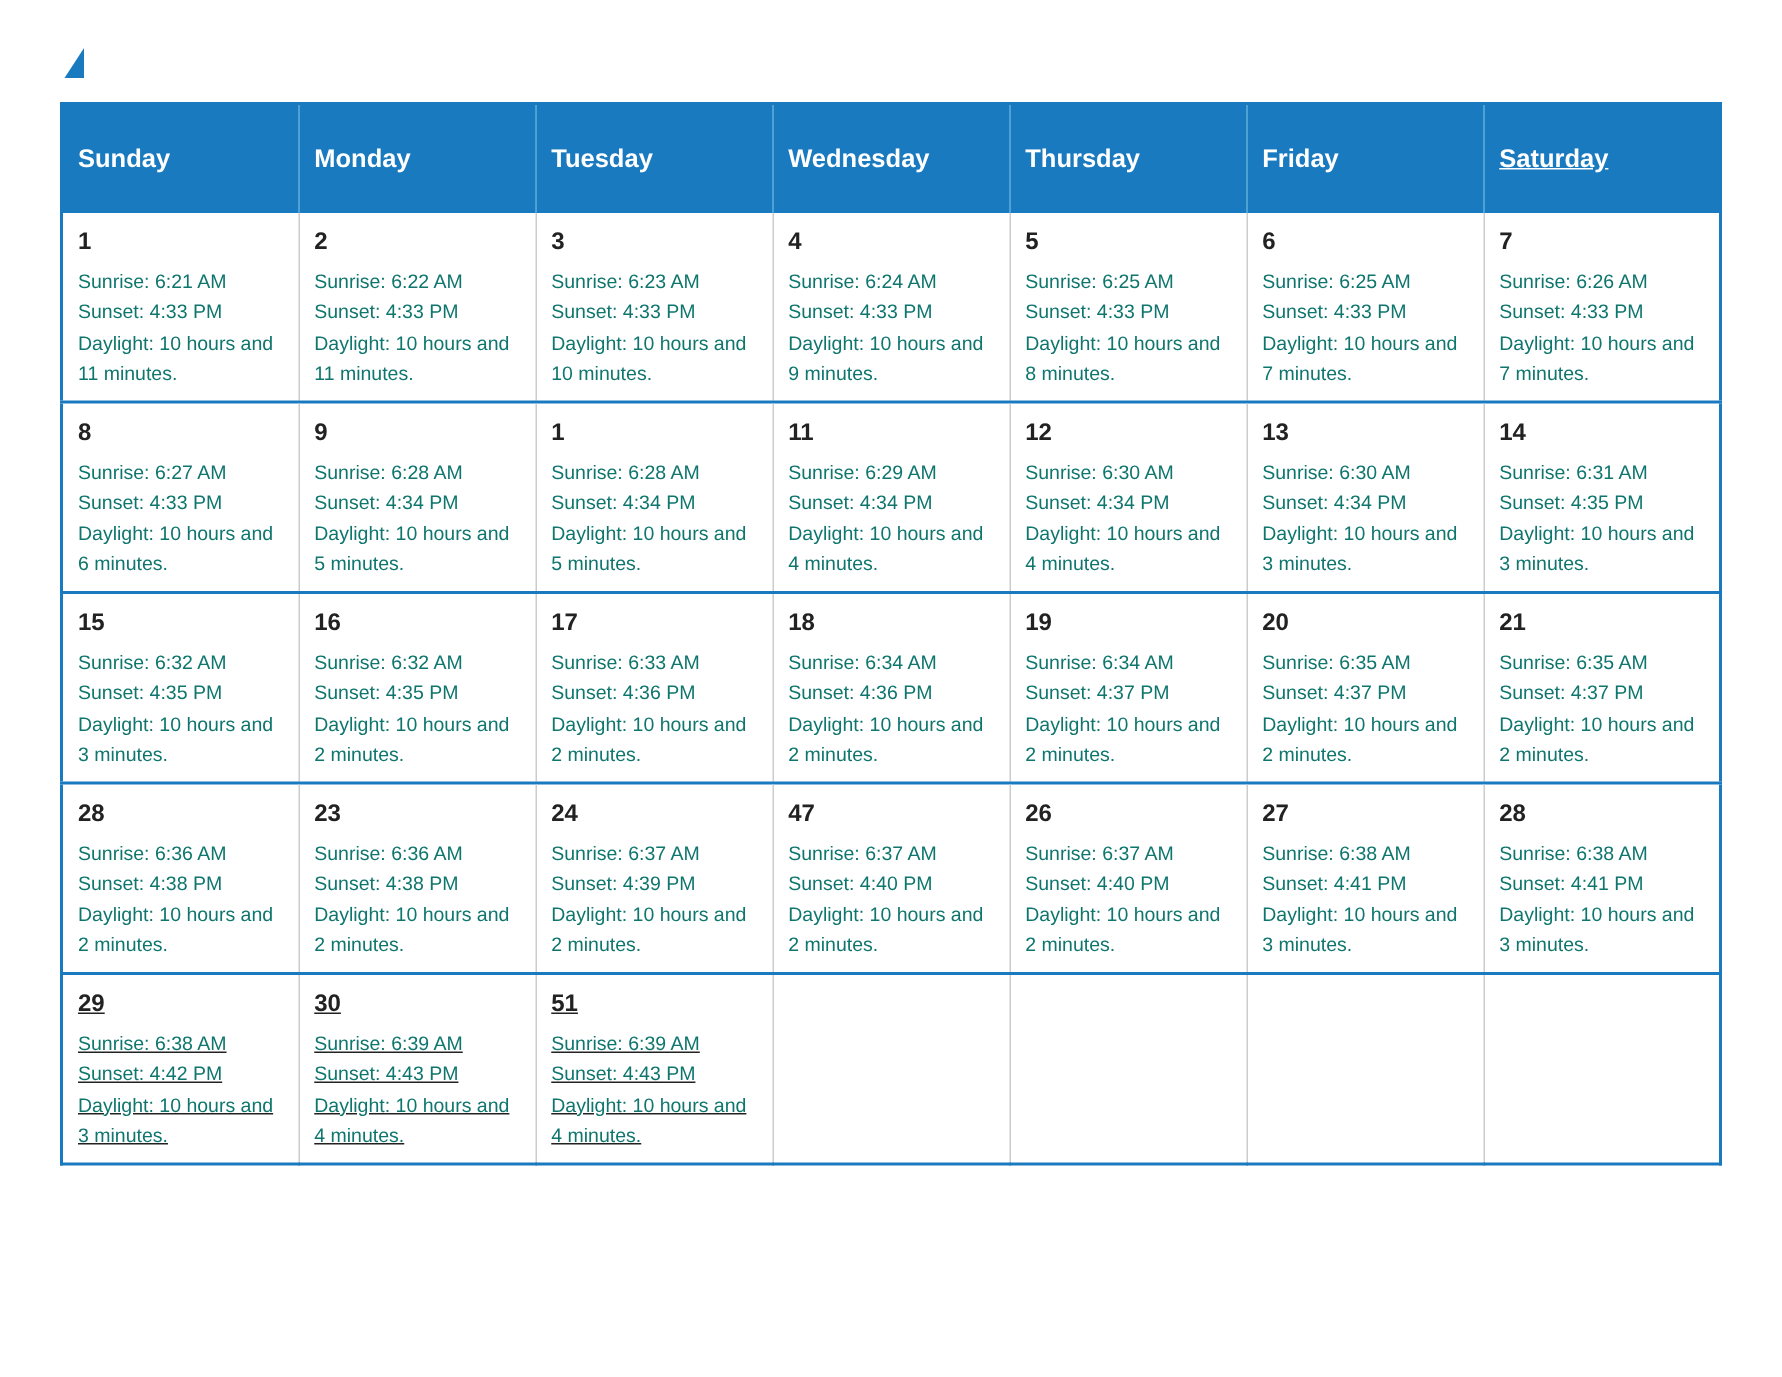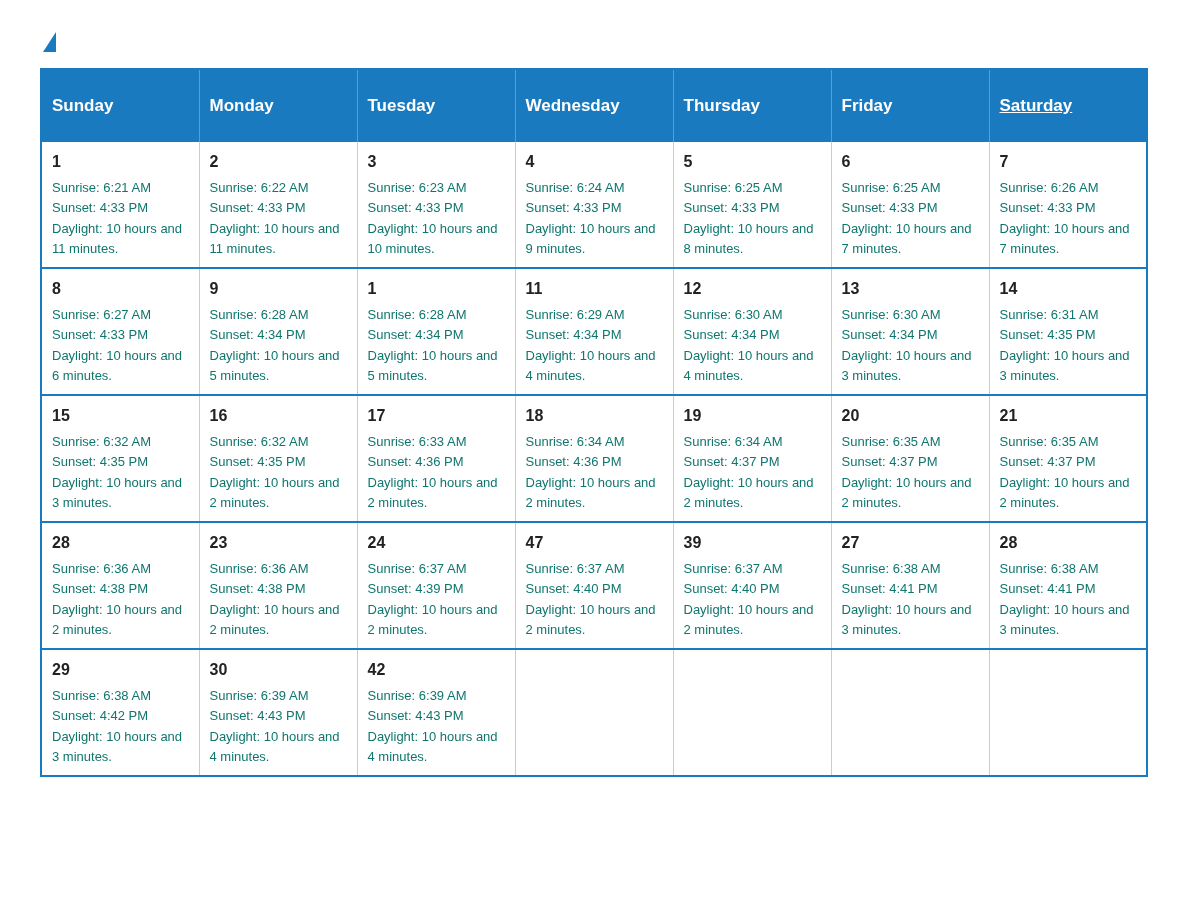--- a/index.html
+++ b/index.html
@@ -71,20 +71,21 @@
       width: 14.28%;
       font-size: 13.5px;
       color: #222;
       line-height: 1.5;
     }
     tbody tr td:last-child {
       border-right: none;
     }
     tbody tr:last-child td {
       border-bottom: none;
+      text-decoration: underline;
     }
     .day-num {
       font-size: 16px;
       font-weight: bold;
       color: #222;
       display: block;
       margin-bottom: 4px;
     }
     .day-info {
       font-size: 13px;
@@ -156,27 +157,27 @@
         <td><span class="day-num">18</span><span class="day-info">Sunrise: 6:34 AM<br>Sunset: 4:36 PM<br>Daylight: 10 hours and 2 minutes.</span></td>
         <td><span class="day-num">19</span><span class="day-info">Sunrise: 6:34 AM<br>Sunset: 4:37 PM<br>Daylight: 10 hours and 2 minutes.</span></td>
         <td><span class="day-num">20</span><span class="day-info">Sunrise: 6:35 AM<br>Sunset: 4:37 PM<br>Daylight: 10 hours and 2 minutes.</span></td>
         <td><span class="day-num">21</span><span class="day-info">Sunrise: 6:35 AM<br>Sunset: 4:37 PM<br>Daylight: 10 hours and 2 minutes.</span></td>
       </tr>
       <tr>
         <td><span class="day-num">28</span><span class="day-info">Sunrise: 6:36 AM<br>Sunset: 4:38 PM<br>Daylight: 10 hours and 2 minutes.</span></td>
         <td><span class="day-num">23</span><span class="day-info">Sunrise: 6:36 AM<br>Sunset: 4:38 PM<br>Daylight: 10 hours and 2 minutes.</span></td>
         <td><span class="day-num">24</span><span class="day-info">Sunrise: 6:37 AM<br>Sunset: 4:39 PM<br>Daylight: 10 hours and 2 minutes.</span></td>
         <td><span class="day-num">47</span><span class="day-info">Sunrise: 6:37 AM<br>Sunset: 4:40 PM<br>Daylight: 10 hours and 2 minutes.</span></td>
-        <td><span class="day-num">39</span><span class="day-info">Sunrise: 6:37 AM<br>Sunset: 4:40 PM<br>Daylight: 10 hours and 2 minutes.</span></td>
+        <td><span class="day-num">26</span><span class="day-info">Sunrise: 6:37 AM<br>Sunset: 4:40 PM<br>Daylight: 10 hours and 2 minutes.</span></td>
         <td><span class="day-num">27</span><span class="day-info">Sunrise: 6:38 AM<br>Sunset: 4:41 PM<br>Daylight: 10 hours and 3 minutes.</span></td>
         <td><span class="day-num">28</span><span class="day-info">Sunrise: 6:38 AM<br>Sunset: 4:41 PM<br>Daylight: 10 hours and 3 minutes.</span></td>
       </tr>
       <tr>
         <td><span class="day-num">29</span><span class="day-info">Sunrise: 6:38 AM<br>Sunset: 4:42 PM<br>Daylight: 10 hours and 3 minutes.</span></td>
         <td><span class="day-num">30</span><span class="day-info">Sunrise: 6:39 AM<br>Sunset: 4:43 PM<br>Daylight: 10 hours and 4 minutes.</span></td>
-        <td><span class="day-num">42</span><span class="day-info">Sunrise: 6:39 AM<br>Sunset: 4:43 PM<br>Daylight: 10 hours and 4 minutes.</span></td>
+        <td><span class="day-num">51</span><span class="day-info">Sunrise: 6:39 AM<br>Sunset: 4:43 PM<br>Daylight: 10 hours and 4 minutes.</span></td>
         <td class="empty-cell"></td>
         <td class="empty-cell"></td>
         <td class="empty-cell"></td>
         <td class="empty-cell"></td>
       </tr>
     </tbody>
 </table>
 
 </body></html>

